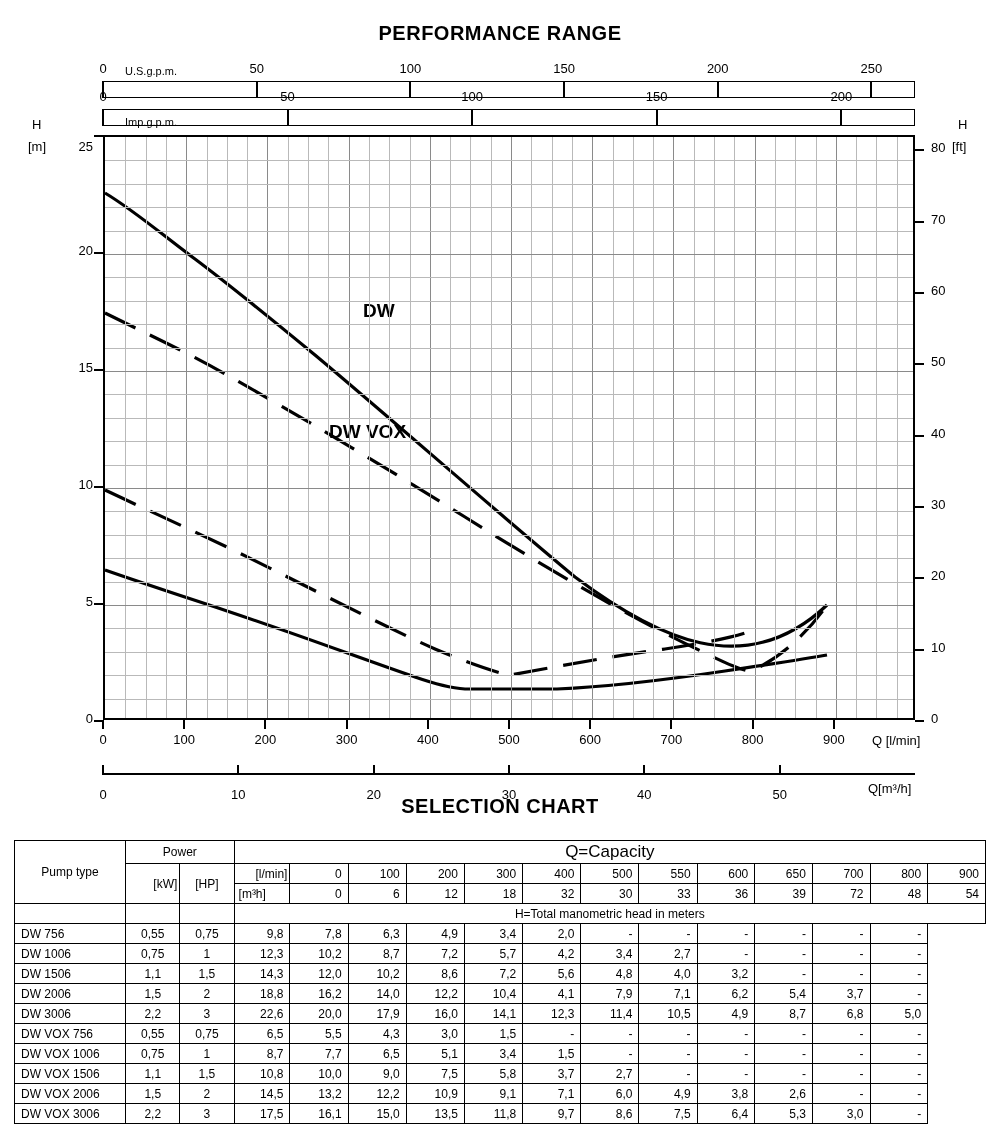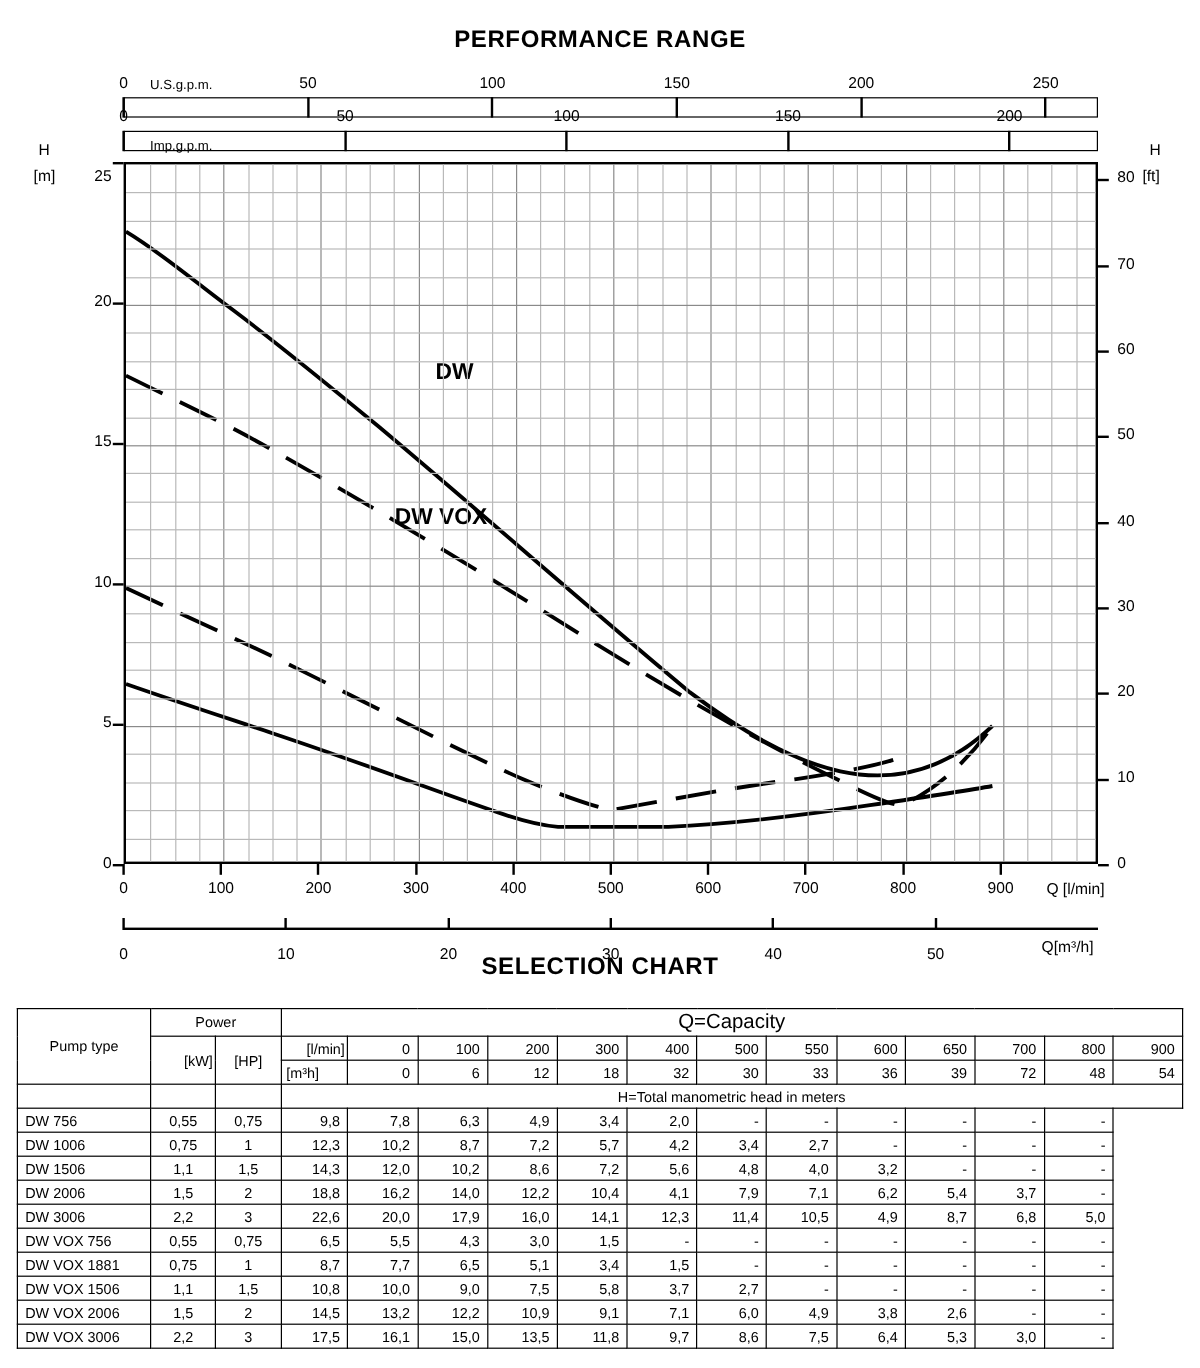--- a/index.html
+++ b/index.html
@@ -400,21 +400,21 @@
         <td class="rt">1,5</td>
         <td class="rt">-</td>
         <td class="rt">-</td>
         <td class="rt">-</td>
         <td class="rt">-</td>
         <td class="rt">-</td>
         <td class="rt">-</td>
         <td class="rt">-</td>
       </tr>
       <tr>
-        <td class="left">DW VOX 1881</td>
+        <td class="left">DW VOX 1006</td>
         <td>0,75</td>
         <td>1</td>
         <td class="rt">8,7</td>
         <td class="rt">7,7</td>
         <td class="rt">6,5</td>
         <td class="rt">5,1</td>
         <td class="rt">3,4</td>
         <td class="rt">1,5</td>
         <td class="rt">-</td>
         <td class="rt">-</td>

